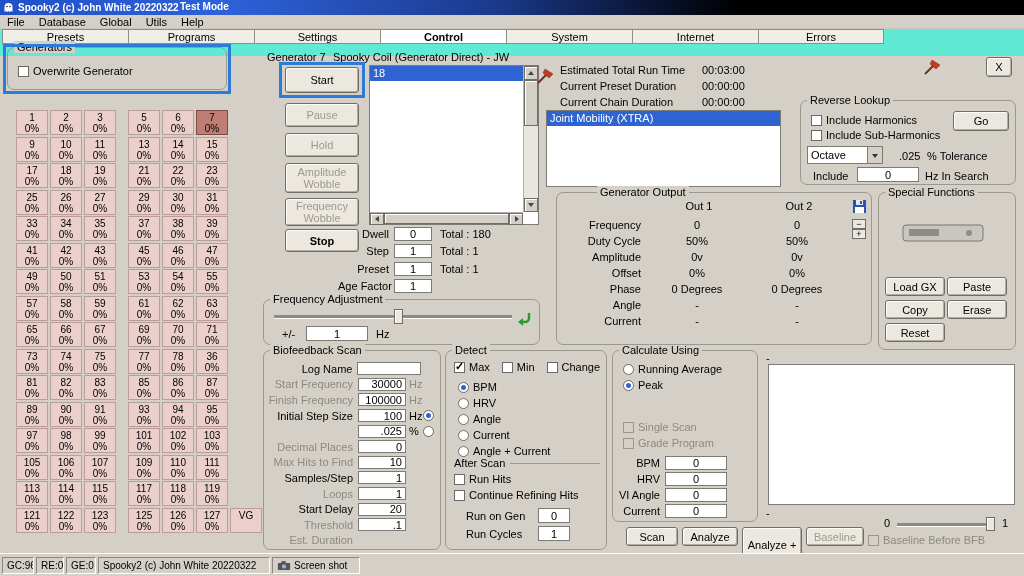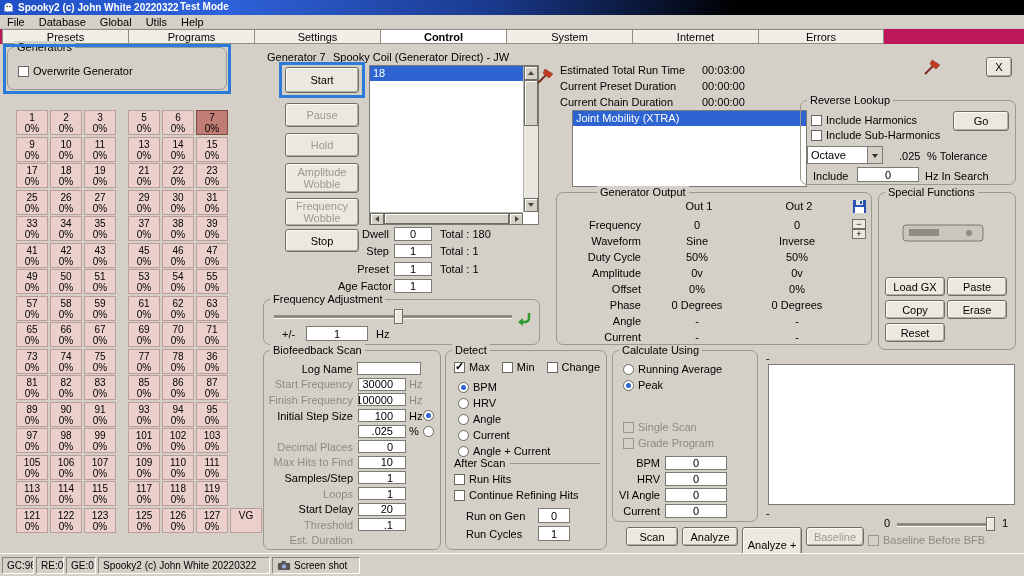--- a/index.html
+++ b/index.html
@@ -3,35 +3,35 @@
 <meta charset="utf-8">
 <style>
 *{margin:0;padding:0;box-sizing:border-box}
 body{background:#111;font-family:"Liberation Sans",sans-serif}
 #app{position:relative;width:1024px;height:576px;background:#d4d0c8;overflow:hidden;font-size:11px;color:#000}
 .titlebar{position:absolute;left:0;top:0;width:100%;height:15px;background:linear-gradient(90deg,#2050c8 0%,#2e62da 22%,#1b3a8e 48%,#000 72%);display:flex;align-items:center;gap:4px;padding:0 3px;color:#fff;font-size:10px}
 .ttitle{font-weight:bold;white-space:nowrap}
 .tmode{position:absolute;left:180px;top:1px;font-weight:bold}
 .menubar{position:absolute;left:0;top:15px;width:100%;height:14px;display:flex;align-items:center;background:#d4d0c8;border-bottom:1px solid #c9c5bd}
 .menu-item{padding:0 7px;font-size:11px;cursor:pointer;white-space:nowrap}
-.tabbar{position:absolute;left:0;top:29px;width:100%;height:15px;display:flex;padding-left:2px;background:#be185d}
+.tabbar{position:absolute;left:0;top:29px;width:100%;height:27px;display:flex;padding-left:2px;background:#5eead4}
 .tab{width:126px;height:15px;background:#f0eee7;border:1px solid #8f8d85;border-right:none;display:flex;align-items:center;justify-content:center;font-size:11px;cursor:pointer;white-space:nowrap}
 .tab:last-child{border-right:1px solid #8f8d85}
 .tab.active{background:#ffffff;font-weight:bold}
 .group{position:absolute;border:1px solid #9b988f;border-radius:7px}
 .gtitle{position:absolute;top:-7px;left:6px;background:#d4d0c8;padding:0 3px;font-size:11px;white-space:nowrap}
 .hl{position:absolute;border:3px solid #2b7cd9;z-index:6;pointer-events:none}
 .btn{position:absolute;display:flex;align-items:center;justify-content:center;text-align:center;background:#ece8df;border:1px solid #6f6d68;border-radius:3px;box-shadow:inset 1px 1px 0 #fdfcf9,inset -1px -1px 0 #b0ada5;font-size:11px;font-family:inherit;cursor:pointer;line-height:12px;white-space:nowrap;color:#000}
 .btn.two{white-space:normal;padding:0 5px}
 .btn.dis{color:#9c998f}
-.btn.bold{font-weight:normal}
+.btn.bold{font-weight:bold}
 .lbl{position:absolute;font-size:11px;white-space:nowrap}
 .dis-t{color:#8d8a81}
 .inp{background:#fff;border:1px solid #7c7a74;display:flex;align-items:center;justify-content:center;font-size:11px;white-space:nowrap;overflow:hidden}
-.inp.r{justify-content:flex-end;padding-right:12px}
+.inp.r{justify-content:flex-end;padding-right:3px}
 .chk{display:flex;align-items:center;gap:4px;font-size:11px;white-space:nowrap;cursor:pointer}
 .cb{width:11px;height:11px;min-width:11px;background:#fff;border:1px solid #6c6a64;position:relative}
 .cb.checked::after{content:"\2713";position:absolute;left:0px;top:-3px;font-size:11px;font-weight:bold}
 .cb.disd{background:#d4d0c8;border-color:#99968f}
 .rb{width:11px;height:11px;min-width:11px;background:#fff;border:1px solid #6c6a64;border-radius:50%;position:relative;display:inline-block}
 .rb.selected::after{content:"";position:absolute;left:2px;top:2px;width:5px;height:5px;border-radius:50%;background:#2e64d2}
 .ggrid{position:absolute;display:flex;flex-direction:column;gap:1.5px}
 .grow{display:flex;gap:2px}
 .gcell{width:32px;height:25px;background:#eacfcb;border:1px solid #bb9e9a;font-size:10px;line-height:11px;text-align:center;padding-top:1px;cursor:pointer}
 .gcell.gsel{background:#c07d76;border-color:#7e4b44}
@@ -850,21 +850,21 @@
       <div class="rirow">
         <div class="rilabel">Current Preset Duration</div>
         <div>00:00:00</div>
       </div>
       <div class="rirow">
         <div class="rilabel">Current Chain Duration</div>
         <div>00:00:00</div>
       </div>
     </div>
 
-  <div class="list" style="left:572px;top:110px;width:235px;height:77px">
+  <div class="list" style="left:546px;top:110px;width:235px;height:77px">
     <div class="lrow sel">Joint Mobility (XTRA)</div>
   </div>
 
   <div class="group" style="left:800px;top:100px;width:216px;height:85px">
     <div class="gtitle">Reverse Lookup</div>
     <button class="btn" style="left:152px;top:10px;width:56px;height:20px">Go</button>
     <label class="chk" style="position:absolute;left:10px;top:13px">
       <span class="cb"></span>
       <span>Include Harmonics</span>
     </label>
@@ -887,25 +887,20 @@
     <div class="gtitle" style="left:40px">Generator Output</div>
     <div class="lbl" style="left:92px;top:7px;width:100px;text-align:center">Out 1</div>
     <div class="lbl" style="left:192px;top:7px;width:100px;text-align:center">Out 2</div>
     <div style="position:absolute;left:4px;top:24px">
         <div class="gorow">
           <div class="golabel">Frequency</div>
           <div class="goval">0</div>
           <div class="goval">0</div>
         </div>
         <div class="gorow">
-          <div class="golabel">Waveform</div>
-          <div class="goval">Sine</div>
-          <div class="goval">Inverse</div>
-        </div>
-        <div class="gorow">
           <div class="golabel">Duty Cycle</div>
           <div class="goval">50%</div>
           <div class="goval">50%</div>
         </div>
         <div class="gorow">
           <div class="golabel">Amplitude</div>
           <div class="goval">0v</div>
           <div class="goval">0v</div>
         </div>
         <div class="gorow">

